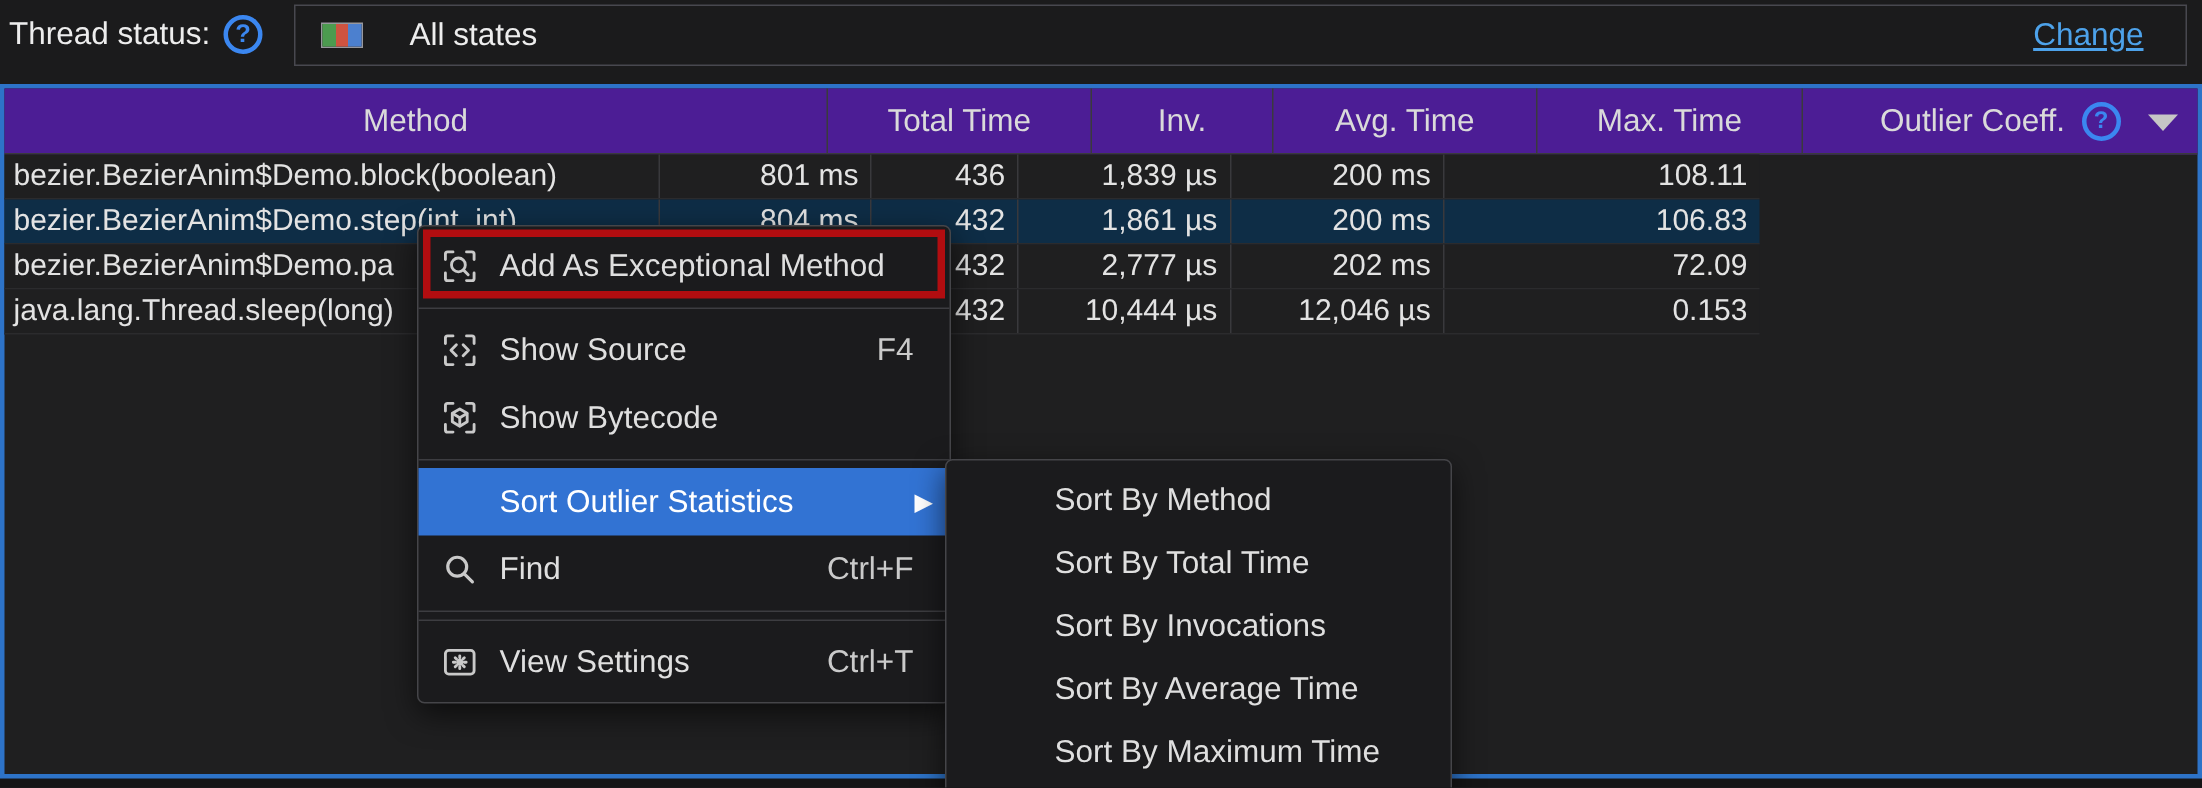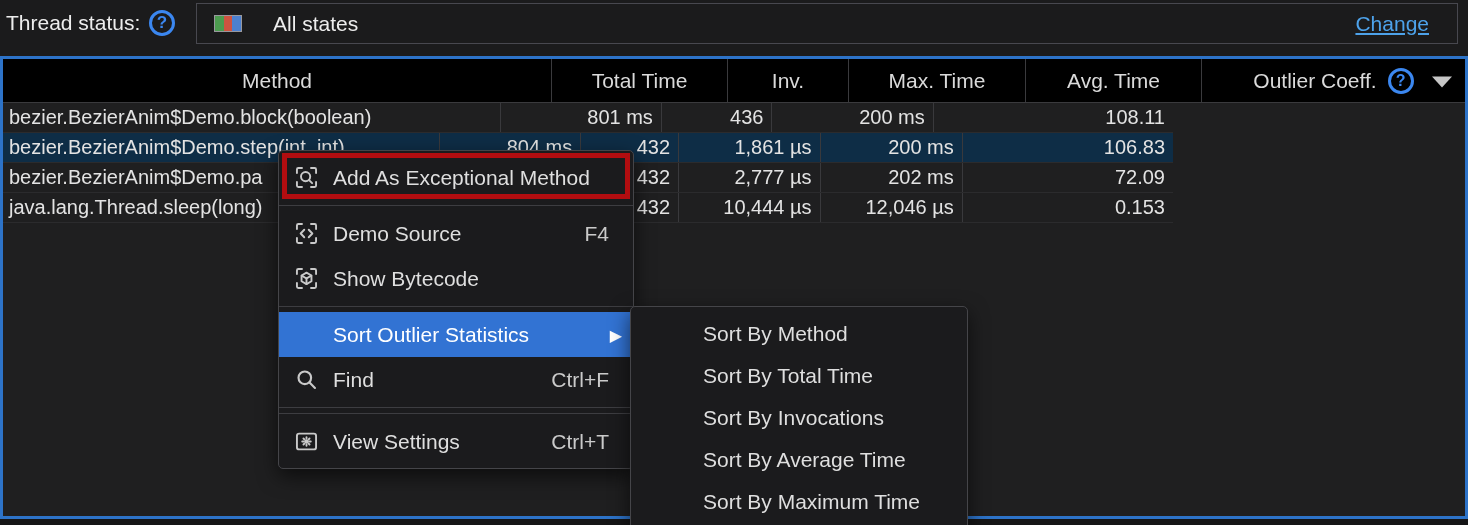--- a/index.html
+++ b/index.html
@@ -29,21 +29,21 @@
   .filter-label{margin-left:15px;font-size:21px;color:#ededed;}
   .change-link{
     position:absolute;right:28px;top:50%;transform:translateY(-50%);
     color:#4da2ea;text-decoration:underline;font-size:21px;cursor:pointer;
   }
   
   .table-panel{
     position:absolute;left:0;top:56px;width:1468px;height:463px;box-sizing:border-box;
     border:3px solid #2d73c8;background:#1f1f20;
   }
-  .thead{display:flex;width:1462px;height:44px;background:#000000;border-bottom:1px solid #3a3a3d;box-sizing:border-box;}
+  .thead{display:flex;width:1462px;height:44px;background:#4c1d95;border-bottom:1px solid #3a3a3d;box-sizing:border-box;}
   .th{
     box-sizing:border-box;border-right:1px solid #3a3a3d;height:100%;
     display:flex;align-items:center;justify-content:center;
     font-size:21px;color:#dadada;position:relative;cursor:pointer;white-space:nowrap;
   }
   .c0{width:549px;}.c1{width:176px;}.c2{width:121px;}.c3{width:176px;}.c4{width:177px;}
   .c5{width:263px;border-right:none!important;}
   .help-header{width:26px;height:26px;font-size:16px;margin-left:11px;}
   .sort-caret{
     position:absolute;right:13px;top:50%;transform:translateY(-42%);
@@ -109,39 +109,40 @@
   <div class="thead">
     <div class="th c0">
         <span>Method</span>
       </div>
     <div class="th c1">
         <span>Total Time</span>
       </div>
     <div class="th c2">
         <span>Inv.</span>
       </div>
+    <div class="th c3">
+        <span>Avg. Time</span>
+      </div>
     <div class="th c4">
         <span>Max. Time</span>
-      </div>
-    <div class="th c3">
-        <span>Avg. Time</span>
       </div>
     <div class="th c5">
       <span>Outlier Coeff.</span>
       <span class="help-circle help-header">
         <span>?</span>
       </span>
       <span class="sort-caret"></span>
     </div>
   </div>
 
   <div class="trow">
     <div class="td method c0">bezier.BezierAnim$Demo.block(boolean)</div>
     <div class="td num c1">801 ms</div>
     <div class="td num c2">436</div>
+    <div class="td num c3">1,839 µs</div>
     <div class="td num c4">200 ms</div>
     <div class="td num c5">108.11</div>
   </div>
 
   <div class="trow selected">
     <div class="td method c0">bezier.BezierAnim$Demo.step(int, int)</div>
     <div class="td num c1">804 ms</div>
     <div class="td num c2">432</div>
     <div class="td num c3">1,861 µs</div>
     <div class="td num c4">200 ms</div>
@@ -190,21 +191,21 @@
     <span class="mi-icon">
       <svg width="27" height="27" viewBox="0 0 24 24" fill="none" stroke="#c9c9c9" stroke-width="1.7" stroke-linecap="round" stroke-linejoin="round">
         <path d="M8 3.5H4.8A1.3 1.3 0 0 0 3.5 4.8V8"></path>
           <path d="M16 3.5h3.2a1.3 1.3 0 0 1 1.3 1.3V8"></path>
         <path d="M20.5 16v3.2a1.3 1.3 0 0 1-1.3 1.3H16"></path>
           <path d="M8 20.5H4.8a1.3 1.3 0 0 1-1.3-1.3V16"></path>
         <path d="M10 8.7 6.8 12l3.2 3.3"></path>
           <path d="m14 8.7 3.2 3.3-3.2 3.3"></path>
       </svg>
     </span>
-    <span class="mi-label">Demo Source</span>
+    <span class="mi-label">Show Source</span>
     <span class="mi-shortcut">F4</span>
   </div>
 
   <div class="menu-item">
     <span class="mi-icon">
       <svg width="27" height="27" viewBox="0 0 24 24" fill="none" stroke="#c9c9c9" stroke-width="1.7" stroke-linecap="round" stroke-linejoin="round">
         <path d="M8 3.5H4.8A1.3 1.3 0 0 0 3.5 4.8V8"></path>
           <path d="M16 3.5h3.2a1.3 1.3 0 0 1 1.3 1.3V8"></path>
         <path d="M20.5 16v3.2a1.3 1.3 0 0 1-1.3 1.3H16"></path>
           <path d="M8 20.5H4.8a1.3 1.3 0 0 1-1.3-1.3V16"></path>

